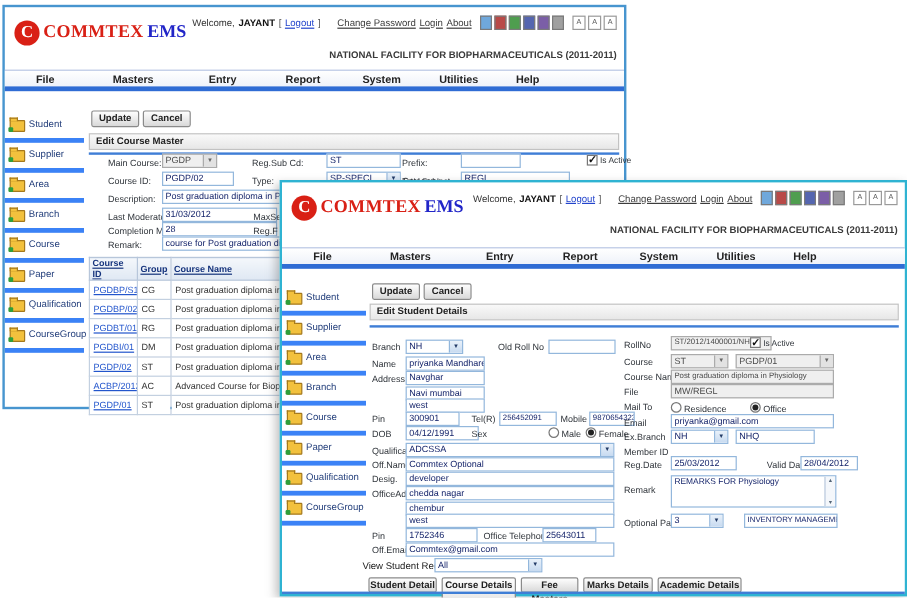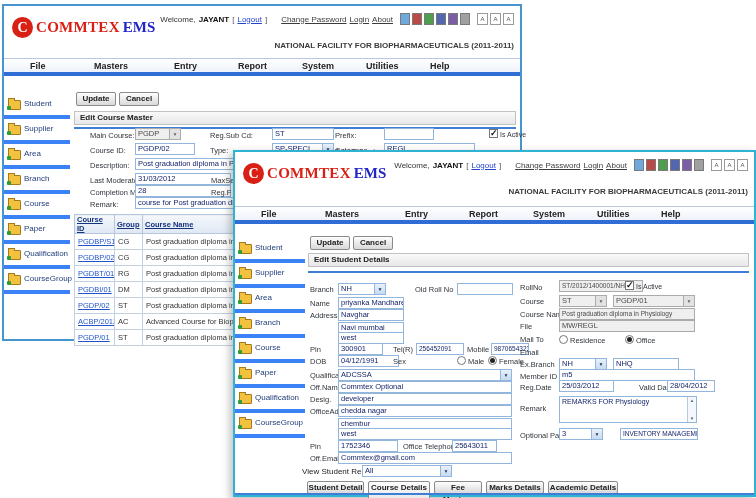--- a/index.html
+++ b/index.html
@@ -322,27 +322,27 @@
   <span class="lbl" style="left:285px;top:170px">File</span>
   <span class="inp dis" style="left:324px;top:168px;width:136px">MW/REGL</span>
 
   <span class="lbl" style="left:285px;top:183px">Mail To</span>
   <span class="rad" style="left:324px;top:183px"></span>
   <span class="lbl" style="left:335px;top:184px">Residence</span>
   <span class="rad on" style="left:390px;top:183px"></span>
   <span class="lbl" style="left:401px;top:184px">Office</span>
 
   <span class="lbl" style="left:285px;top:196px">Email</span>
+  <span class="inp" style="left:324px;top:193px;width:136px">priyanka@gmail.com</span>
 
   <span class="lbl" style="left:285px;top:208px">Ex.Branch</span>
   <span class="sel" style="left:324px;top:206px;width:48px"><span>NH</span><i class="arr">▼</i></span>
   <span class="inp" style="left:378px;top:206px;width:66px">NHQ</span>
 
   <span class="lbl" style="left:285px;top:220px">Member ID</span>
-  <span class="inp" style="left:324px;top:217px;width:136px">m5</span>
 
   <span class="lbl" style="left:285px;top:231px">Reg.Date</span>
   <span class="inp" style="left:324px;top:228px;width:55px">25/03/2012</span>
   <span class="lbl" style="left:404px;top:231px">Valid Date</span>
   <span class="inp" style="left:432px;top:228px;width:48px">28/04/2012</span>
 
   <span class="lbl" style="left:285px;top:252px">Remark</span>
   <span class="ta" style="left:324px;top:244px;width:138px;height:27px"><span>REMARKS FOR Physiology</span><i class="sbv">
         <span>▲</span>
         <span>▼</span>

